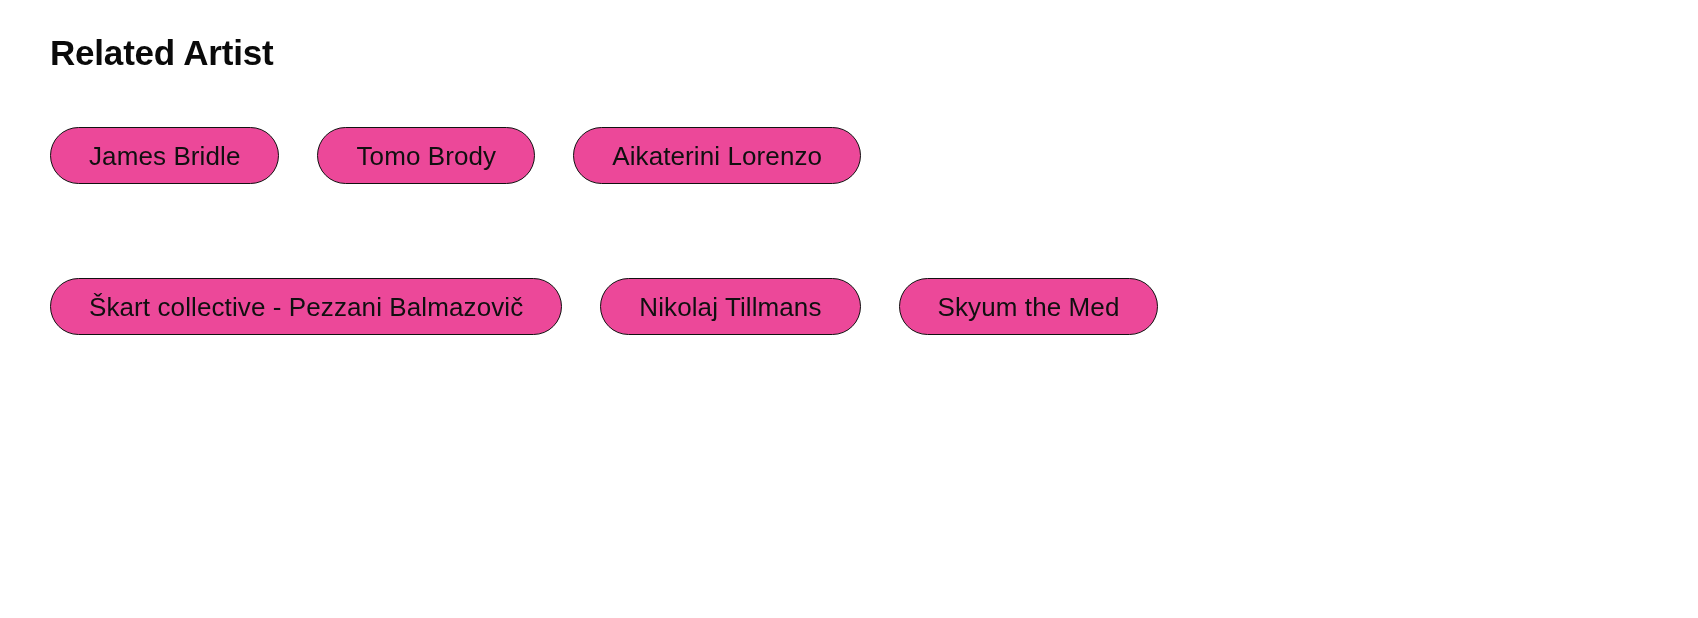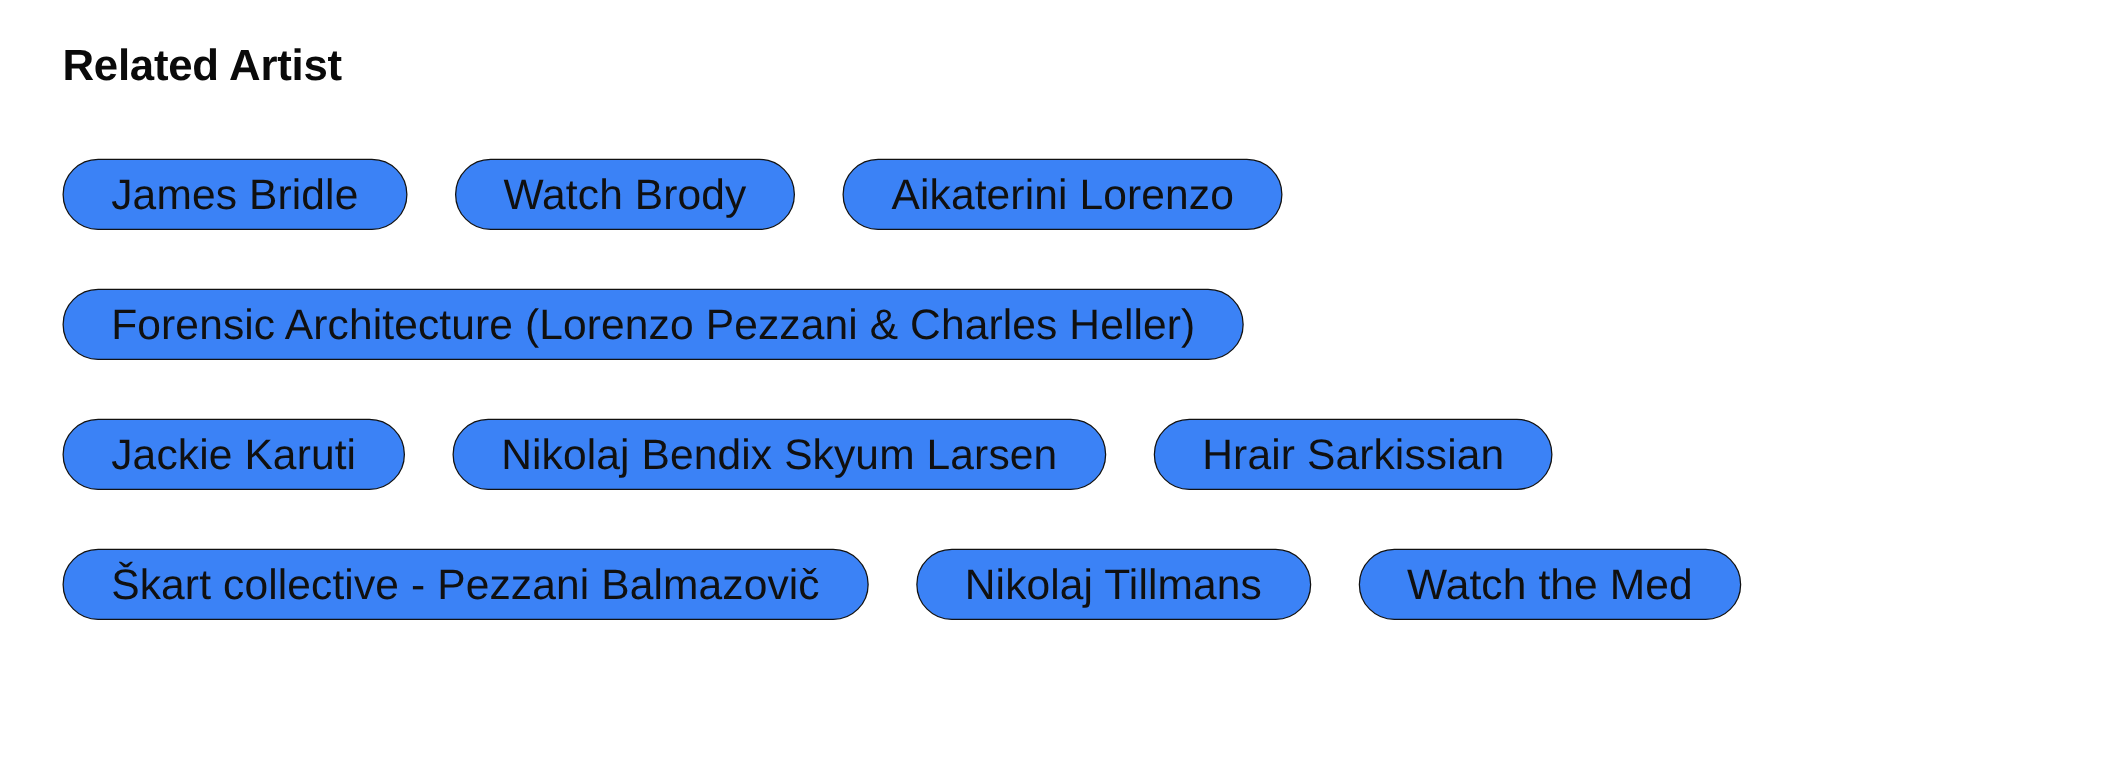--- a/index.html
+++ b/index.html
@@ -58,56 +58,50 @@
 
   .pill {
     display: inline-flex;
     align-items: center;
     justify-content: center;
     box-sizing: border-box;
     height: 57px;
     padding: 0 38px;
     border: 1.6px solid #111111;
     border-radius: 999px;
-    background: #3b82f6;
+    background: #ec4899;
     color: #101010;
-    font-size: 34px;
+    font-size: 26px;
     line-height: 1;
     font-weight: 400;
     letter-spacing: 0.1px;
     white-space: nowrap;
     cursor: pointer;
     text-decoration: none;
   }
 </style>
 </head>
 <body>
 
 <div class="page">
 
   <h2 class="section-title">Related Artist</h2>
 
   <div class="pill-rows">
 
     <div class="pill-row">
       <a class="pill">James Bridle</a>
-      <a class="pill">Watch Brody</a>
+      <a class="pill">Tomo Brody</a>
       <a class="pill">Aikaterini Lorenzo</a>
     </div>
 
     <div class="pill-row">
-      <a class="pill">Forensic Architecture (Lorenzo Pezzani &amp; Charles Heller)</a>
     </div>
 
-    <div class="pill-row">
-      <a class="pill">Jackie Karuti</a>
-      <a class="pill">Nikolaj Bendix Skyum Larsen</a>
-      <a class="pill">Hrair Sarkissian</a>
-    </div>
 
     <div class="pill-row">
       <a class="pill">Škart collective - Pezzani Balmazovič</a>
       <a class="pill">Nikolaj Tillmans</a>
-      <a class="pill">Watch the Med</a>
+      <a class="pill">Skyum the Med</a>
     </div>
 
   </div>
 </div>
 
 </body></html>

